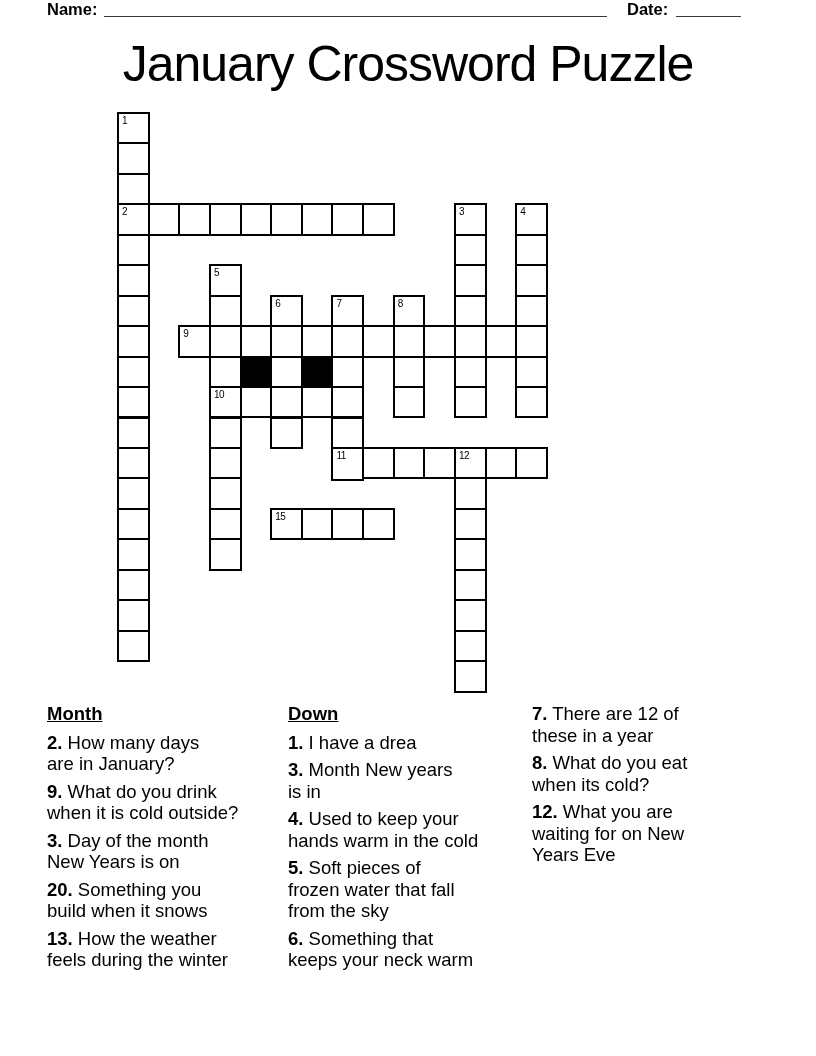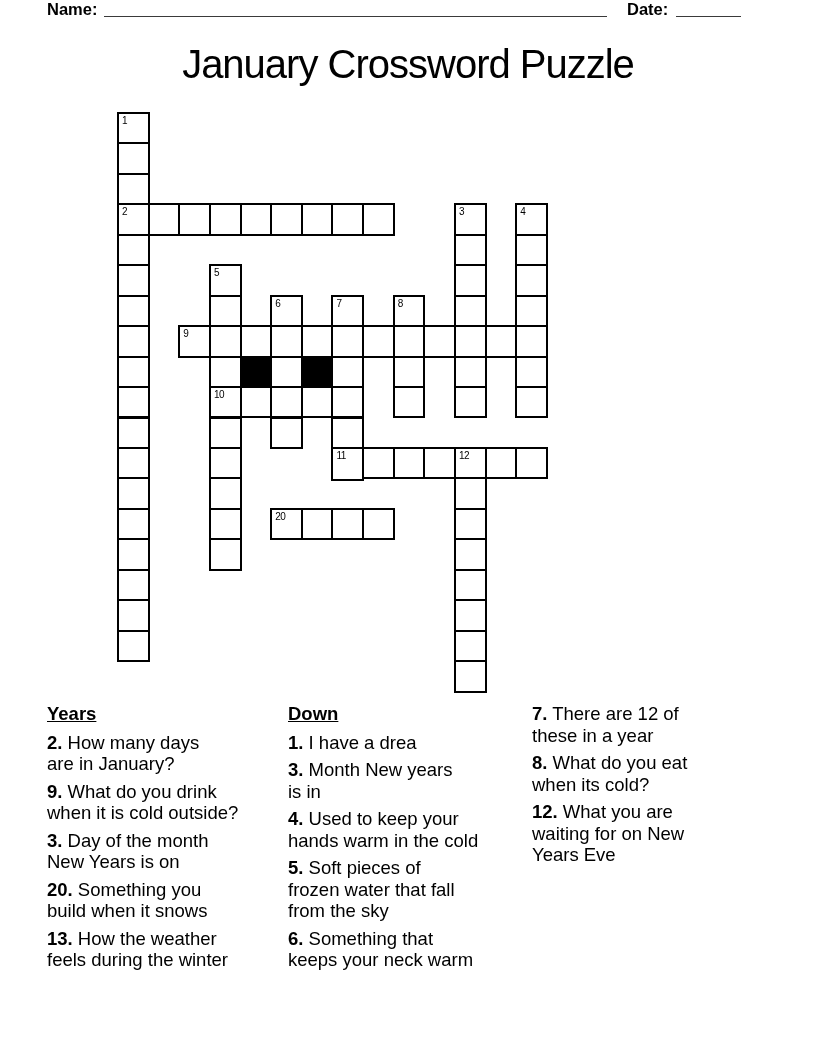--- a/index.html
+++ b/index.html
@@ -27,21 +27,21 @@
     height: 16px;
     border-bottom: 1.5px solid #3a3a3a;
   }
 
   
   #page-title {
     position: absolute;
     top: 36px; left: 0;
     width: 816px;
     text-align: center;
-    font-size: 40px;
+    font-size: 50px;
     letter-spacing: -1px;
     line-height: 56px;
     white-space: nowrap;
   }
 
   
   #grid { position: absolute; top: 0; left: 0; width: 816px; height: 1056px; }
   .cell {
     position: absolute;
     box-sizing: border-box;
@@ -193,32 +193,32 @@
     <div class="cell" style="left: 484.68px; top: 446.95px; width: 32.64px; height: 32.45px;"></div>
     <div class="cell" style="left: 515.32px; top: 446.95px; width: 32.64px; height: 32.45px;"></div>
     <div class="cell" style="left: 454.04px; top: 477.4px; width: 32.64px; height: 32.45px;"></div>
     <div class="cell" style="left: 454.04px; top: 507.85px; width: 32.64px; height: 32.45px;"></div>
     <div class="cell" style="left: 454.04px; top: 538.3px; width: 32.64px; height: 32.45px;"></div>
     <div class="cell" style="left: 454.04px; top: 568.75px; width: 32.64px; height: 32.45px;"></div>
     <div class="cell" style="left: 454.04px; top: 599.2px; width: 32.64px; height: 32.45px;"></div>
     <div class="cell" style="left: 454.04px; top: 629.65px; width: 32.64px; height: 32.45px;"></div>
     <div class="cell" style="left: 454.04px; top: 660.1px; width: 32.64px; height: 32.45px;"></div>
     <div class="cell" style="left: 270.2px; top: 507.85px; width: 32.64px; height: 32.45px;">
-      <span class="cell-num">20</span>
+      <span class="cell-num">15</span>
     </div>
     <div class="cell" style="left: 300.84px; top: 507.85px; width: 32.64px; height: 32.45px;"></div>
     <div class="cell" style="left: 331.48px; top: 507.85px; width: 32.64px; height: 32.45px;"></div>
     <div class="cell" style="left: 362.12px; top: 507.85px; width: 32.64px; height: 32.45px;"></div>
     <div class="cell black" style="left: 239.56px; top: 355.6px; width: 32.64px; height: 32.45px;"></div>
     <div class="cell black" style="left: 300.84px; top: 355.6px; width: 32.64px; height: 32.45px;"></div>
   </div>
 
 <div id="clues">
   <div class="clue-col" id="clue-col-across">
-    <div class="clue-heading">Years</div>
+    <div class="clue-heading">Month</div>
     <div>
         <p class="clue"><span class="clue-num">2.</span> How many days
 are in January?</p>
         <p class="clue"><span class="clue-num">9.</span> What do you drink
 when it is cold outside?</p>
         <p class="clue"><span class="clue-num">3.</span> Day of the month
 New Years is on</p>
         <p class="clue"><span class="clue-num">20.</span> Something you
 build when it snows</p>
         <p class="clue"><span class="clue-num">13.</span> How the weather

